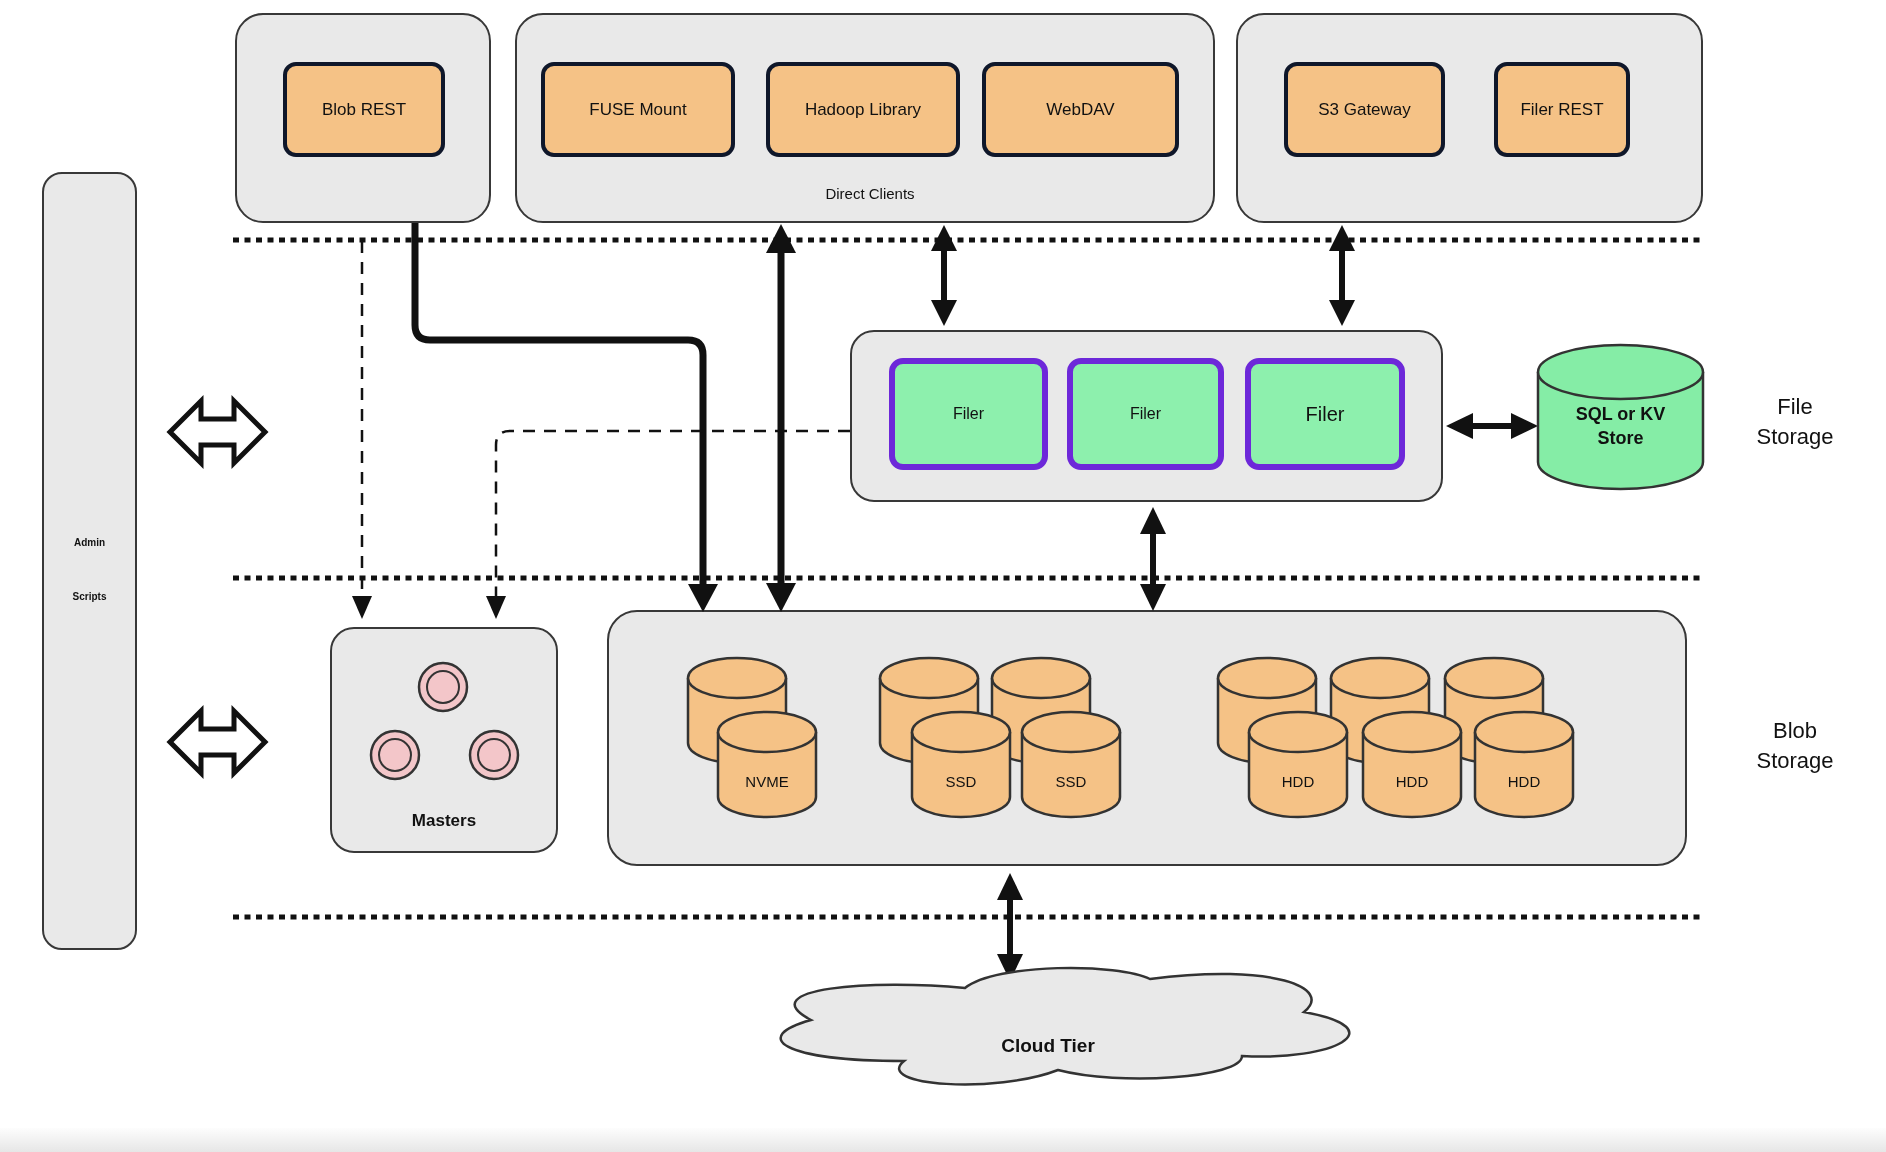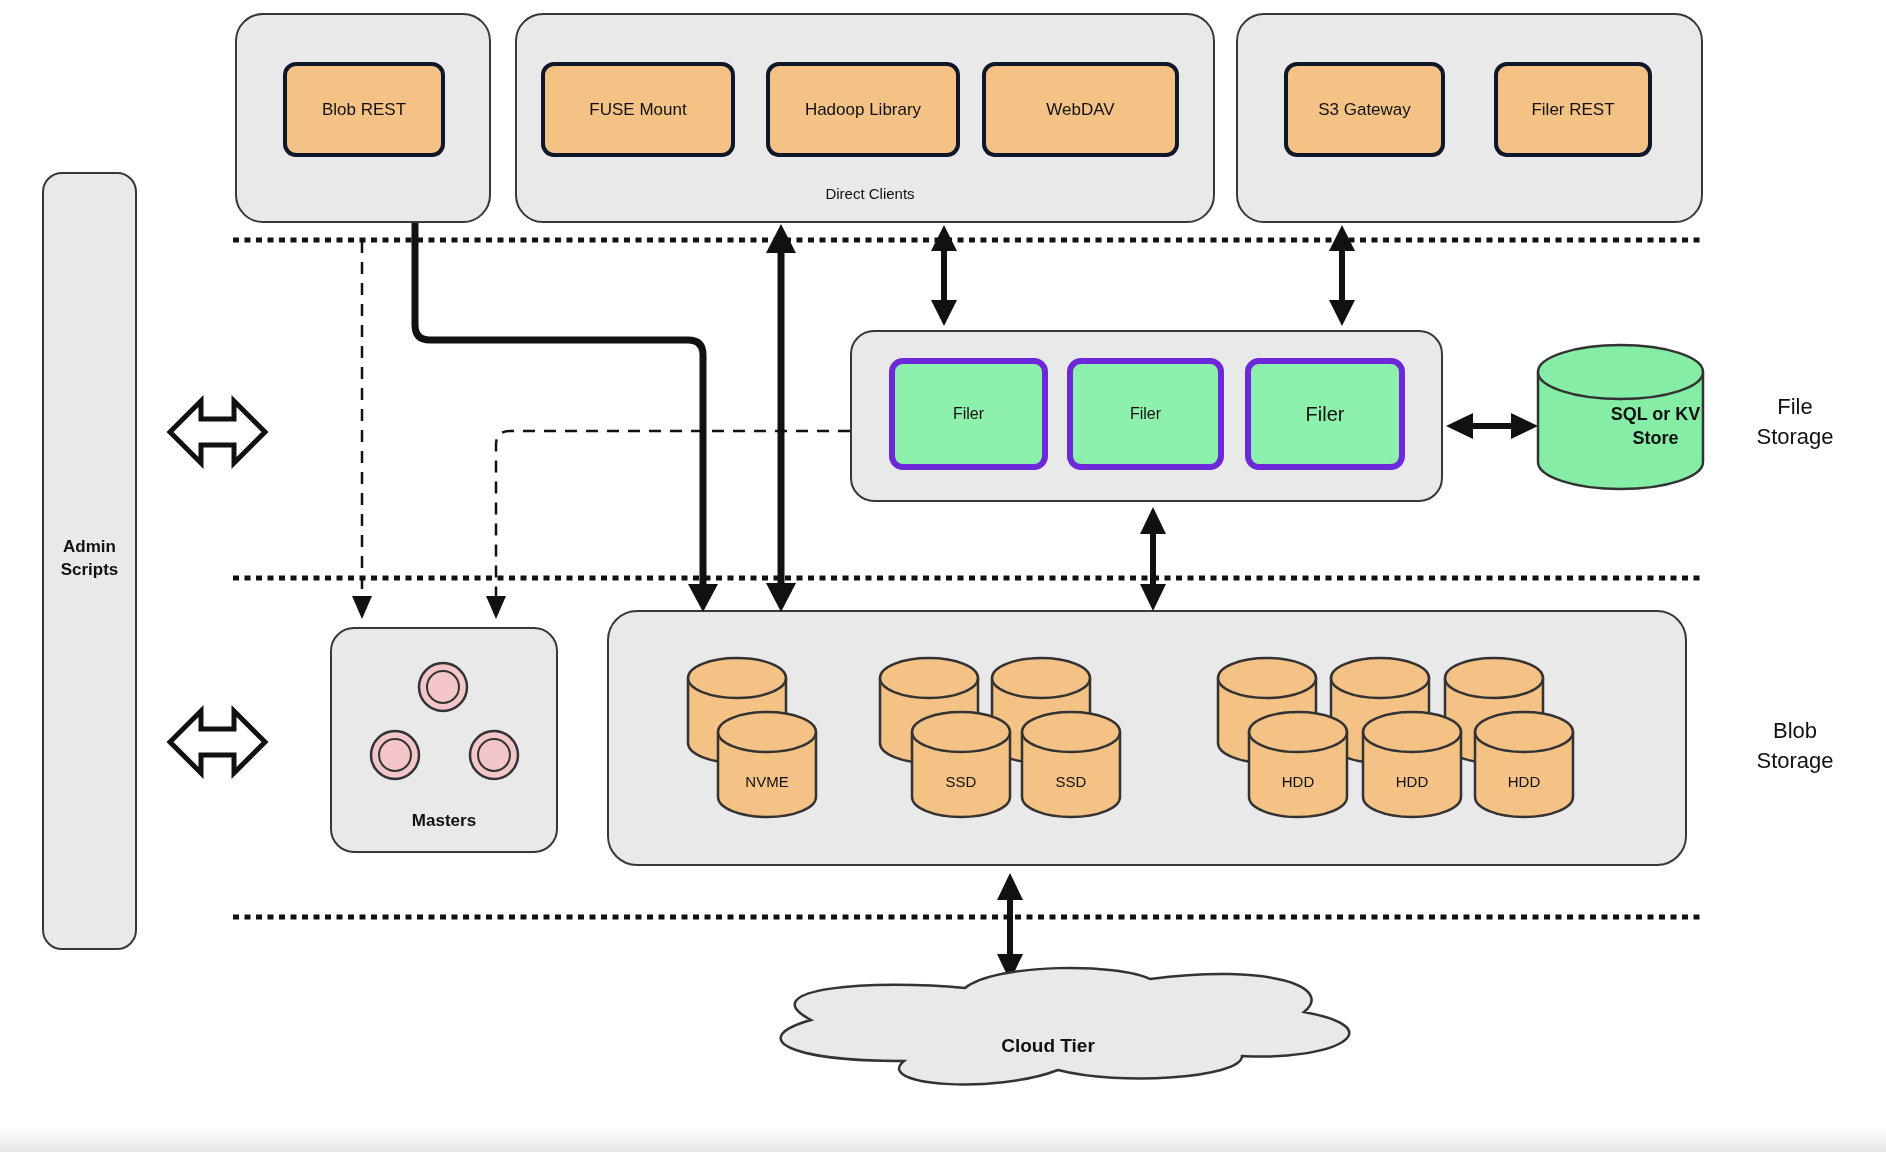--- a/index.html
+++ b/index.html
@@ -41,21 +41,21 @@
   </div>
   <div class="obox" style="left:982px;width:197px;">
     <span>WebDAV</span>
   </div>
   <div class="obox" style="left:766px;width:194px;">
     <span>Hadoop Library</span>
   </div>
   <div class="obox" style="left:1284px;width:161px;">
     <span>S3 Gateway</span>
   </div>
-  <div class="obox" style="left:1494px;width:158px;">
+  <div class="obox" style="left:1494px;width:136px;">
     <span>Filer REST</span>
   </div>
 
   <div class="lbl" style="left:770px;top:184px;width:200px;height:22px;font-size:15px;">
     <span>Direct Clients</span>
   </div>
 
   <div class="gbox" style="left:889px;width:159px;">
     <span>Filer</span>
   </div>
@@ -178,31 +178,31 @@
     </g>
 
     <g>
       <path d="M904 1061 C781 1061 750 1037 811 1020 C750 988 873 979 965 988
                C996 963 1119 963 1150 979 C1273 963 1334 988 1304 1012
                C1396 1029 1334 1061 1242 1056 C1242 1078 1119 1086 1058 1070
                C996 1094 873 1086 904 1061 Z" fill="#e9e9e9" stroke="#333" stroke-width="2.5"></path>
     </g>
   </svg>
 
-  <div class="lbl" style="left:42px;top:536px;width:95px;height:48px;font-weight:bold;font-size:17px;">
+  <div class="lbl" style="left:42px;top:536px;width:95px;height:48px;font-weight:bold;font-size:10px;gap:40px;">
     <span>Admin</span>
     <span>Scripts</span>
   </div>
 
   <div class="lbl" style="left:1715px;top:392px;width:160px;height:66px;font-size:22px;">
     <span>File</span>
     <span>Storage</span>
   </div>
 
-  <div class="lbl" style="left:1538px;top:402px;width:165px;height:56px;font-weight:bold;font-size:18px;padding-left:35px;">
+  <div class="lbl" style="left:1538px;top:402px;width:165px;height:56px;font-weight:bold;font-size:18px;">
     <span>SQL or KV</span>
     <span>Store</span>
   </div>
 
   <div class="lbl" style="left:330px;top:810px;width:228px;height:28px;font-weight:bold;font-size:17px;">
     <span>Masters</span>
   </div>
 
   <div class="lbl" style="left:718px;top:772px;width:98px;height:24px;font-size:15px;">
     <span>NVME</span>

